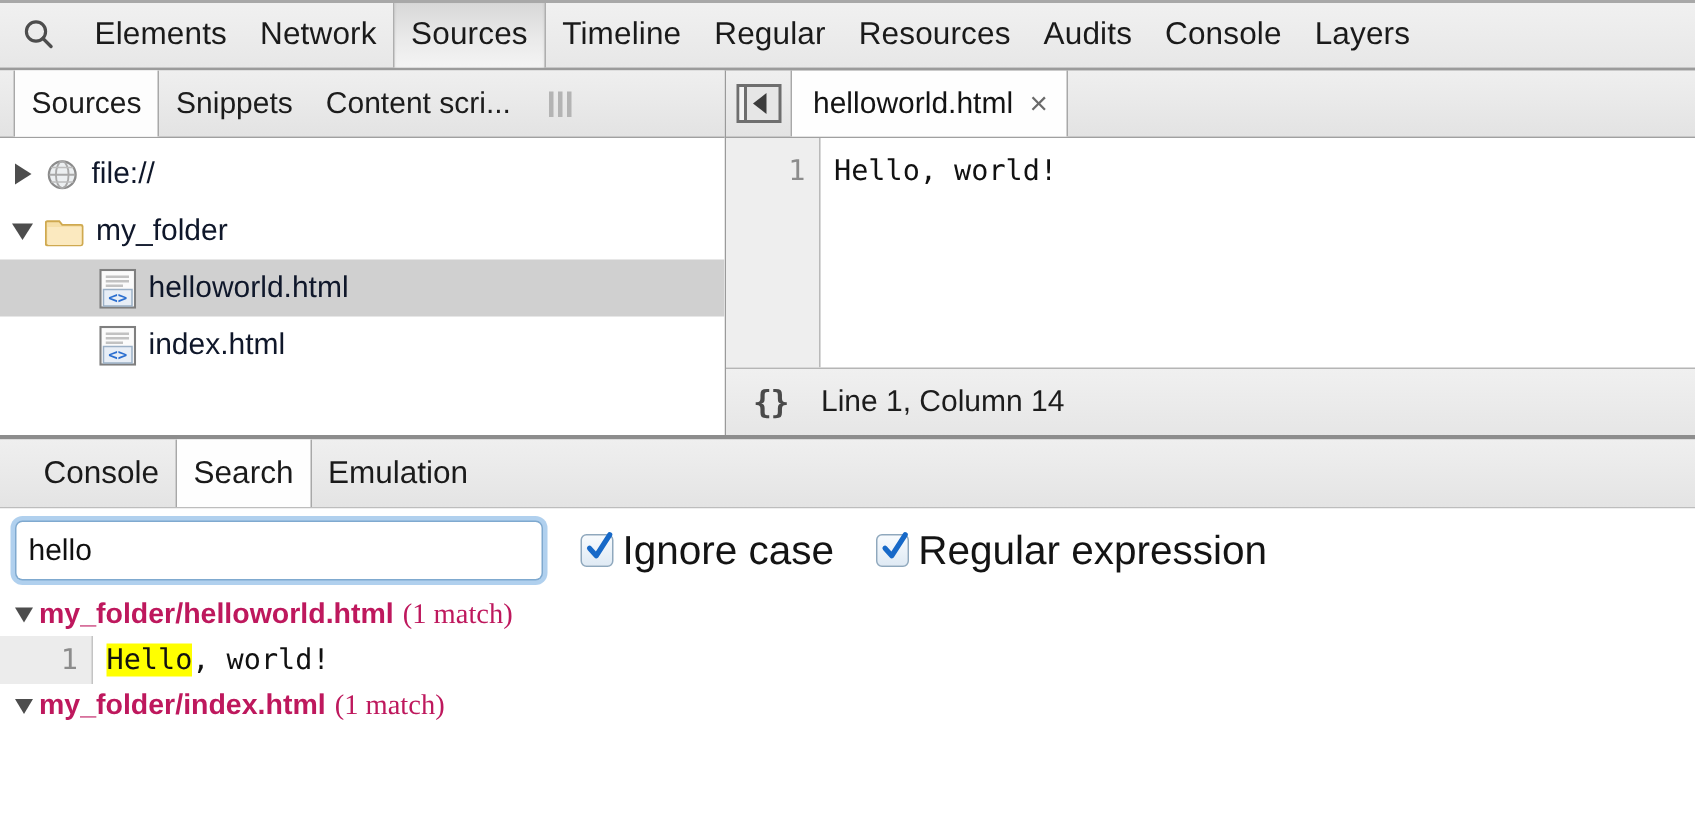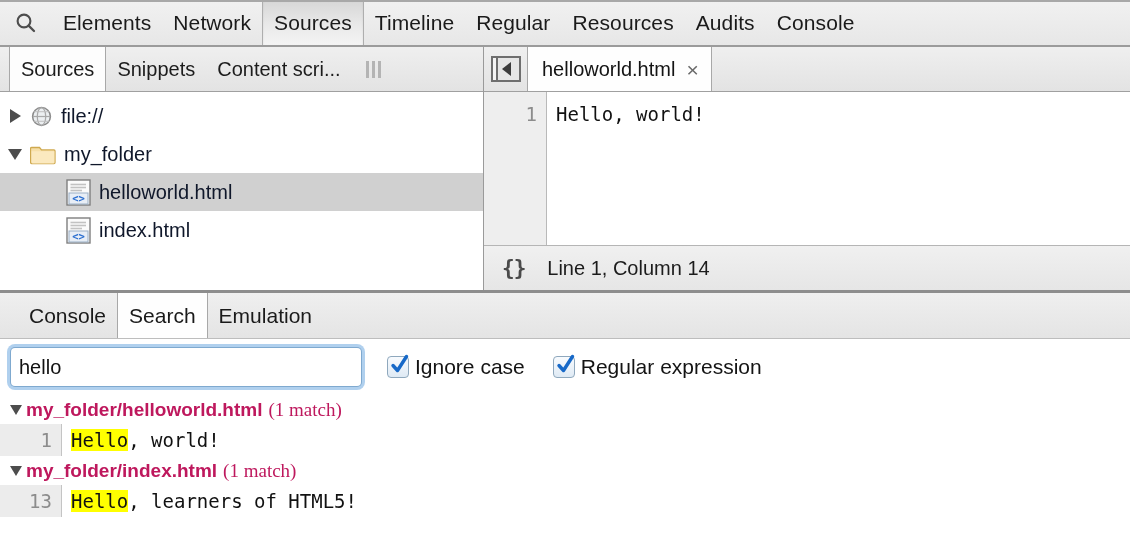--- a/index.html
+++ b/index.html
@@ -366,21 +366,21 @@
     height: 22px;
     border-radius: 4px;
     border: 1px solid #8fa8bd;
     background: linear-gradient(to bottom, #f8fbfe 0%, #dfeaf4 100%);
     position: relative;
     flex: 0 0 22px;
     box-sizing: border-box;
   }
   .cbox svg { position: absolute; top: -4px; left: 1px; }
   .cb-label {
-    font-size: 21px;
+    font-size: 27px;
     color: #141414;
     margin-left: 6px;
     white-space: nowrap;
   }
   .results {
     flex: 1 1 auto;
     overflow: hidden;
     background: #fff;
     min-height: 0;
   }
@@ -448,20 +448,21 @@
       </svg>
     </div>
     <div class="tb-tab">Elements</div>
     <div class="tb-tab">Network</div>
     <div class="tb-tab sel">Sources</div>
     <div class="tb-tab">Timeline</div>
     <div class="tb-tab">Regular</div>
     <div class="tb-tab">Resources</div>
     <div class="tb-tab">Audits</div>
     <div class="tb-tab">Console</div>
+    <div class="tb-tab">Layers</div>
   </div>
 
   <div class="main">
 
     <div class="navigator">
       <div class="nav-tabbar">
         <div class="nav-tab sel">Sources</div>
         <div class="nav-tab">Snippets</div>
         <div class="nav-tab">Content scri...</div>
         <div class="nav-grip">
@@ -606,21 +607,17 @@
       <div class="res-line">
         <div class="res-num">1</div>
         <div class="res-txt"><span class="hl">Hello</span><span>, world!</span></div>
       </div>
 
       <div class="res-file">
         <div class="tri"></div>
         <span class="fname">my_folder/index.html</span>
         <span class="cnt">(1 match)</span>
       </div>
-      <div class="res-line">
-        <div class="res-num">13</div>
-        <div class="res-txt"><span class="hl">Hello</span><span>, learners of HTML5!</span></div>
-      </div>
 
     </div>
   </div>
 
 </div>
 
 </body></html>

